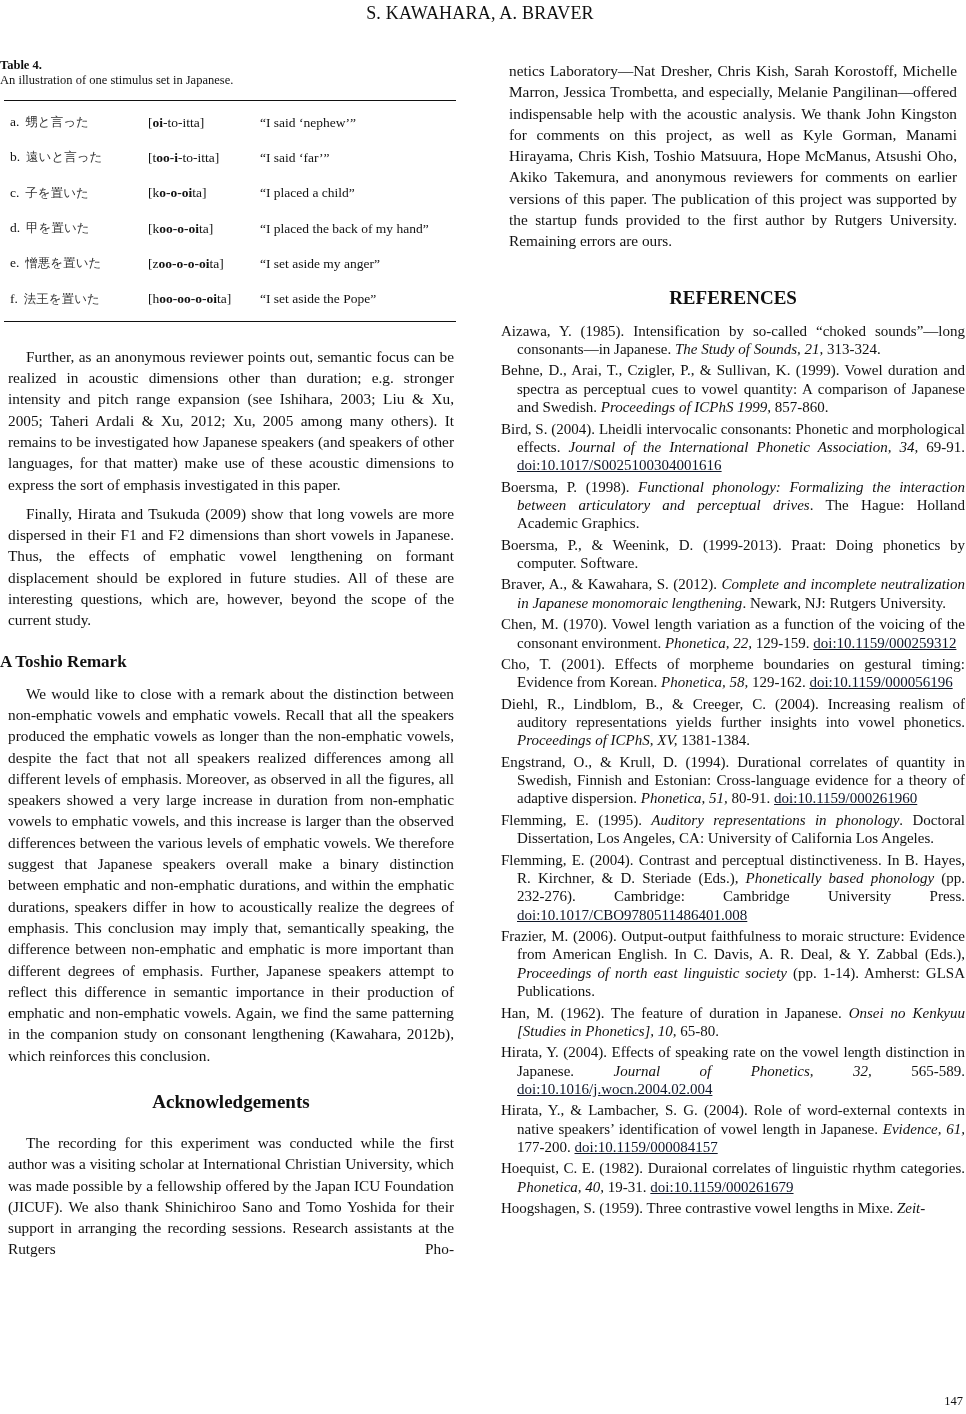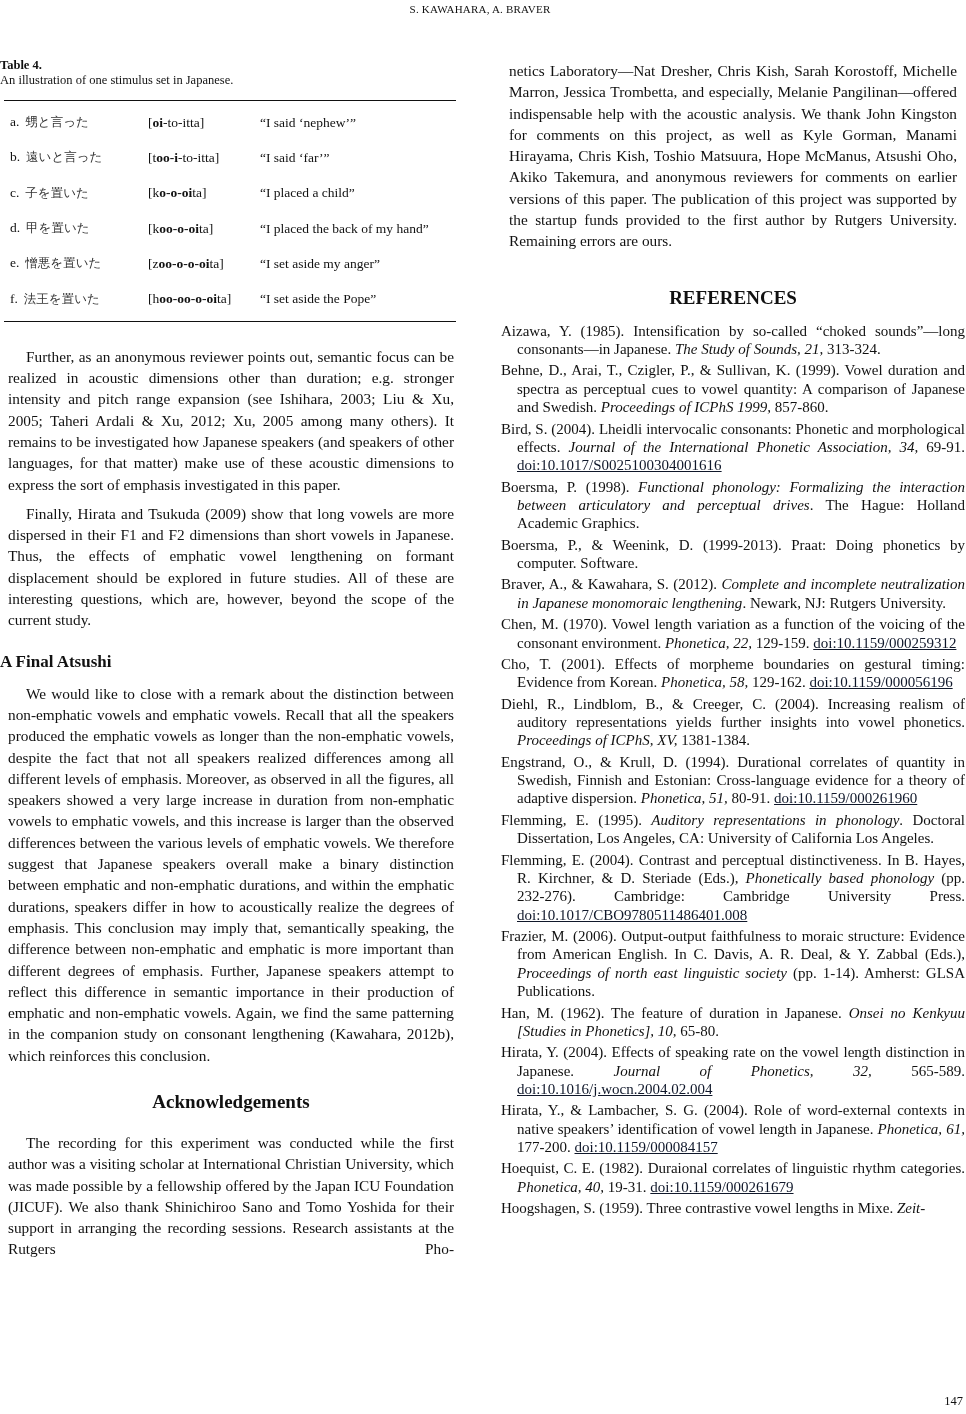--- a/index.html
+++ b/index.html
@@ -2,21 +2,21 @@
 <html><head>
   <meta charset="utf-8">
   <style>
     html, body { margin: 0; padding: 0; background: #ffffff; }
     body {
       width: 966px; height: 1414px; position: relative; overflow: hidden;
       font-family: "Liberation Serif", "DejaVu Serif", serif; color: #111;
     }
     .running-head {
       position: absolute; top: 3px; left: 0; width: 960px; text-align: center;
-      font-size: 11px; letter-spacing: 0.2px;
+      font-size: 18px; letter-spacing: 0.2px;
     }
     .col { position: absolute; top: 52px; }
     .col-left { left: 0; width: 462px; }
     .col-right { left: 501px; width: 464px; }
 
     .table-caption-title { font-weight: bold; font-size: 12.5px; line-height: 15px; margin-top: 6px; }
     .table-caption-text { font-size: 12.5px; line-height: 15px; }
     .stim-table {
       margin-top: 12px; margin-left: 4px; width: 452px;
       border-top: 1.5px solid #111; border-bottom: 1.5px solid #111;
@@ -87,21 +87,21 @@
         <div class="jp"><span class="lbl">f.</span> <span>法王を置いた</span></div>
         <div class="rom"><span>[h</span><b>oo-oo-o-oi</b><span>ta]</span></div>
         <div class="gloss">“I set aside the Pope”</div>
       </div>
     </div>
 
   <div style="height: 16px;"></div>
   <p class="body indent">Further, as an anonymous reviewer points out, semantic focus can be realized in acoustic dimensions other than duration; e.g. stronger intensity and pitch range expansion (see Ishihara, 2003; Liu &amp; Xu, 2005; Taheri Ardali &amp; Xu, 2012; Xu, 2005 among many others). It remains to be investigated how Japanese speakers (and speakers of other languages, for that matter) make use of these acoustic dimensions to express the sort of emphasis investigated in this paper.</p>
   <p class="body indent">Finally, Hirata and Tsukuda (2009) show that long vowels are more dispersed in their F1 and F2 dimensions than short vowels in Japanese. Thus, the effects of emphatic vowel lengthening on formant displacement should be explored in future studies. All of these are interesting questions, which are, however, beyond the scope of the current study.</p>
 
-  <div class="sec-head">A Final Atsushi</div>
+  <div class="sec-head">A Toshio Remark</div>
   <p class="body indent">We would like to close with a remark about the distinction between non-emphatic vowels and emphatic vowels. Recall that all the speakers produced the emphatic vowels as longer than the non-emphatic vowels, despite the fact that not all speakers realized differences among all different levels of emphasis. Moreover, as observed in all the figures, all speakers showed a very large increase in duration from non-emphatic vowels to emphatic vowels, and this increase is larger than the observed differences between the various levels of emphatic vowels. We therefore suggest that Japanese speakers overall make a binary distinction between emphatic and non-emphatic durations, and within the emphatic durations, speakers differ in how to acoustically realize the degrees of emphasis. This conclusion may imply that, semantically speaking, the difference between non-emphatic and emphatic is more important than different degrees of emphasis. Further, Japanese speakers attempt to reflect this difference in semantic importance in their production of emphatic and non-emphatic vowels. Again, we find the same patterning in the companion study on consonant lengthening (Kawahara, 2012b), which reinforces this conclusion.</p>
 
   <div style="height: 16px;"></div>
   <div class="sec-head-center">Acknowledgements</div>
   <div style="height: 10px;"></div>
   <p class="body indent" style="text-align-last: justify;">The recording for this experiment was conducted while the first author was a visiting scholar at International Christian University, which was made possible by a fellowship offered by the Japan ICU Foundation (JICUF). We also thank Shinichiroo Sano and Tomo Yoshida for their support in arranging the recording sessions. Research assistants at the Rutgers Pho-</p>
 </div>
 
 <div class="col col-right">
   <p class="body">netics Laboratory—Nat Dresher, Chris Kish, Sarah Korostoff, Michelle Marron, Jessica Trombetta, and especially, Melanie Pangilinan—offered indispensable help with the acoustic analysis. We thank John Kingston for comments on this project, as well as Kyle Gorman, Manami Hirayama, Chris Kish, Toshio Matsuura, Hope McManus, Atsushi Oho, Akiko Takemura, and anonymous reviewers for comments on earlier versions of this paper. The publication of this project was supported by the startup funds provided to the first author by Rutgers University. Remaining errors are ours.</p>
@@ -116,20 +116,20 @@
       <div class="ref"><span>Braver, A., &amp; Kawahara, S. (2012). </span><i>Complete and incomplete neutralization in Japanese monomoraic lengthening</i><span>. Newark, NJ: Rutgers University.</span></div>
       <div class="ref"><span>Chen, M. (1970). Vowel length variation as a function of the voicing of the consonant environment. </span><i>Phonetica, 22,</i><span> 129-159. </span><a>doi:10.1159/000259312</a></div>
       <div class="ref"><span>Cho, T. (2001). Effects of morpheme boundaries on gestural timing: Evidence from Korean. </span><i>Phonetica, 58,</i><span> 129-162. </span><a>doi:10.1159/000056196</a></div>
       <div class="ref"><span>Diehl, R., Lindblom, B., &amp; Creeger, C. (2004). Increasing realism of auditory representations yields further insights into vowel phonetics. </span><i>Proceedings of ICPhS, XV,</i><span> 1381-1384.</span></div>
       <div class="ref"><span>Engstrand, O., &amp; Krull, D. (1994). Durational correlates of quantity in Swedish, Finnish and Estonian: Cross-language evidence for a theory of adaptive dispersion. </span><i>Phonetica, 51,</i><span> 80-91. </span><a>doi:10.1159/000261960</a></div>
       <div class="ref"><span>Flemming, E. (1995). </span><i>Auditory representations in phonology</i><span>. Doctoral Dissertation, Los Angeles, CA: University of California Los Angeles.</span></div>
       <div class="ref"><span>Flemming, E. (2004). Contrast and perceptual distinctiveness. In B. Hayes, R. Kirchner, &amp; D. Steriade (Eds.), </span><i>Phonetically based phonology</i><span> (pp. 232-276). Cambridge: Cambridge University Press. </span><a>doi:10.1017/CBO9780511486401.008</a></div>
       <div class="ref"><span>Frazier, M. (2006). Output-output faithfulness to moraic structure: Evidence from American English. In C. Davis, A. R. Deal, &amp; Y. Zabbal (Eds.), </span><i>Proceedings of north east linguistic society</i><span> (pp. 1-14). Amherst: GLSA Publications.</span></div>
       <div class="ref"><span>Han, M. (1962). The feature of duration in Japanese. </span><i>Onsei no Kenkyuu [Studies in Phonetics], 10,</i><span> 65-80.</span></div>
       <div class="ref"><span>Hirata, Y. (2004). Effects of speaking rate on the vowel length distinction in Japanese. </span><i>Journal of Phonetics, 32,</i><span> 565-589. </span><a>doi:10.1016/j.wocn.2004.02.004</a></div>
-      <div class="ref"><span>Hirata, Y., &amp; Lambacher, S. G. (2004). Role of word-external contexts in native speakers’ identification of vowel length in Japanese. </span><i>Phonetica, 61,</i><span> 177-200. </span><a>doi:10.1159/000084157</a></div>
+      <div class="ref"><span>Hirata, Y., &amp; Lambacher, S. G. (2004). Role of word-external contexts in native speakers’ identification of vowel length in Japanese. </span><i>Evidence, 61,</i><span> 177-200. </span><a>doi:10.1159/000084157</a></div>
       <div class="ref"><span>Hoequist, C. E. (1982). Duraional correlates of linguistic rhythm categories. </span><i>Phonetica, 40,</i><span> 19-31. </span><a>doi:10.1159/000261679</a></div>
       <div class="ref"><span>Hoogshagen, S. (1959). Three contrastive vowel lengths in Mixe. </span><i>Zeit-</i></div>
     </div>
 </div>
 
 <div class="footer-left">Copyright © 2013 SciRes.</div>
 <div class="footer-right">147</div>
 
 </body></html>

